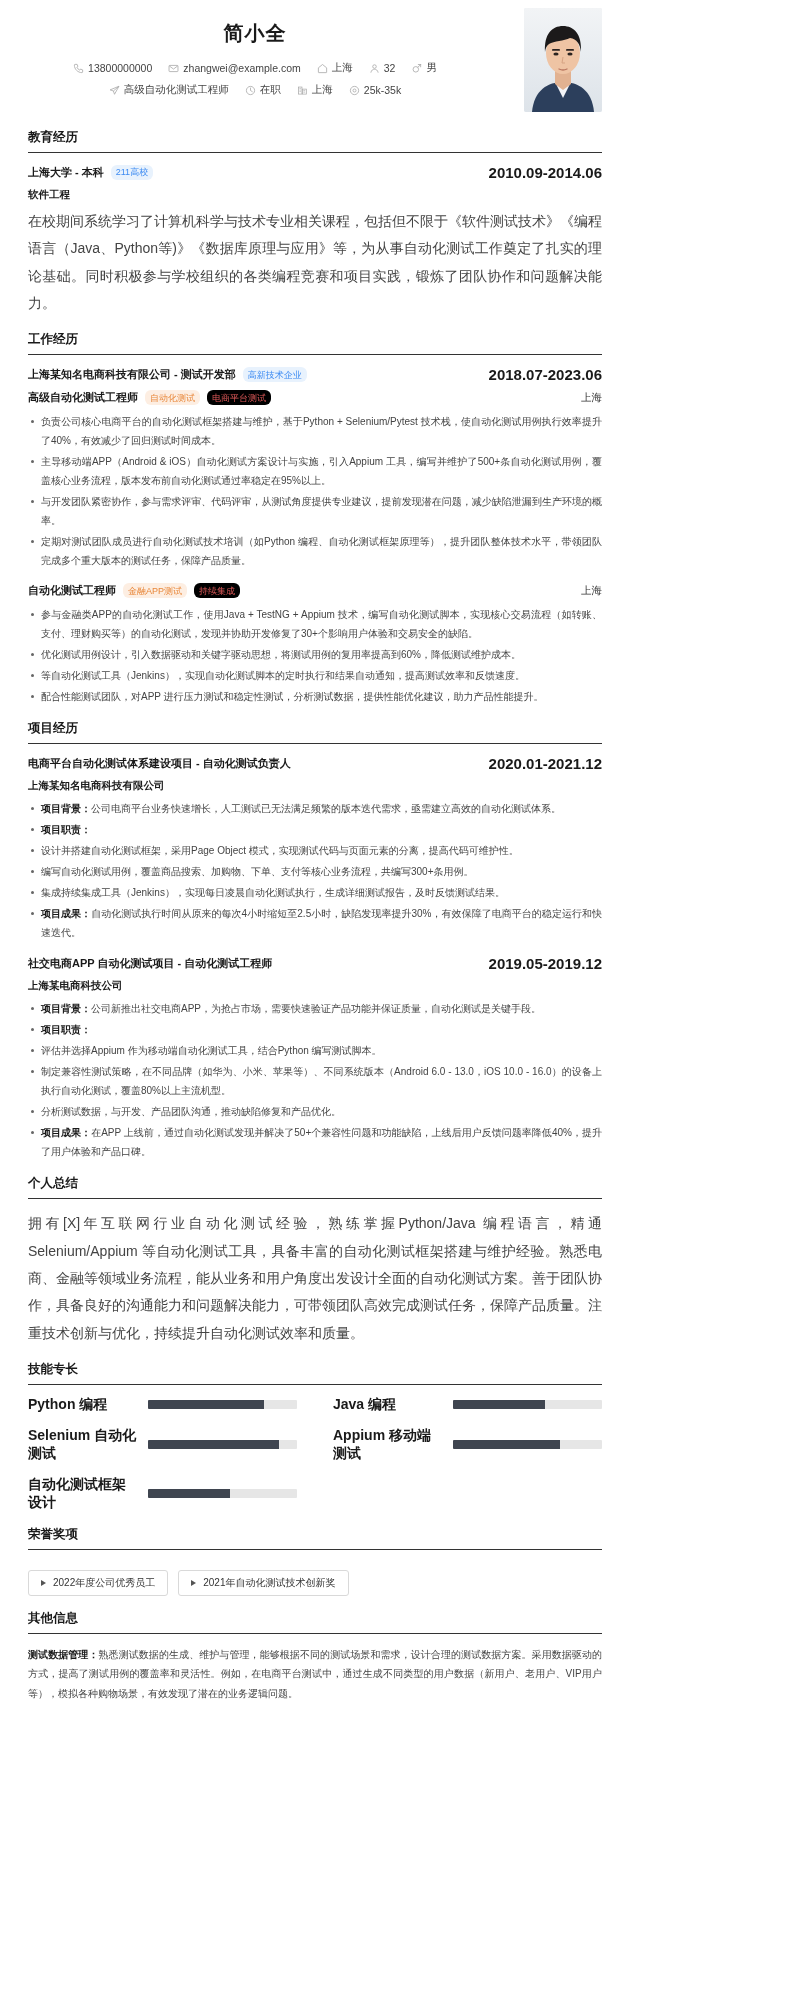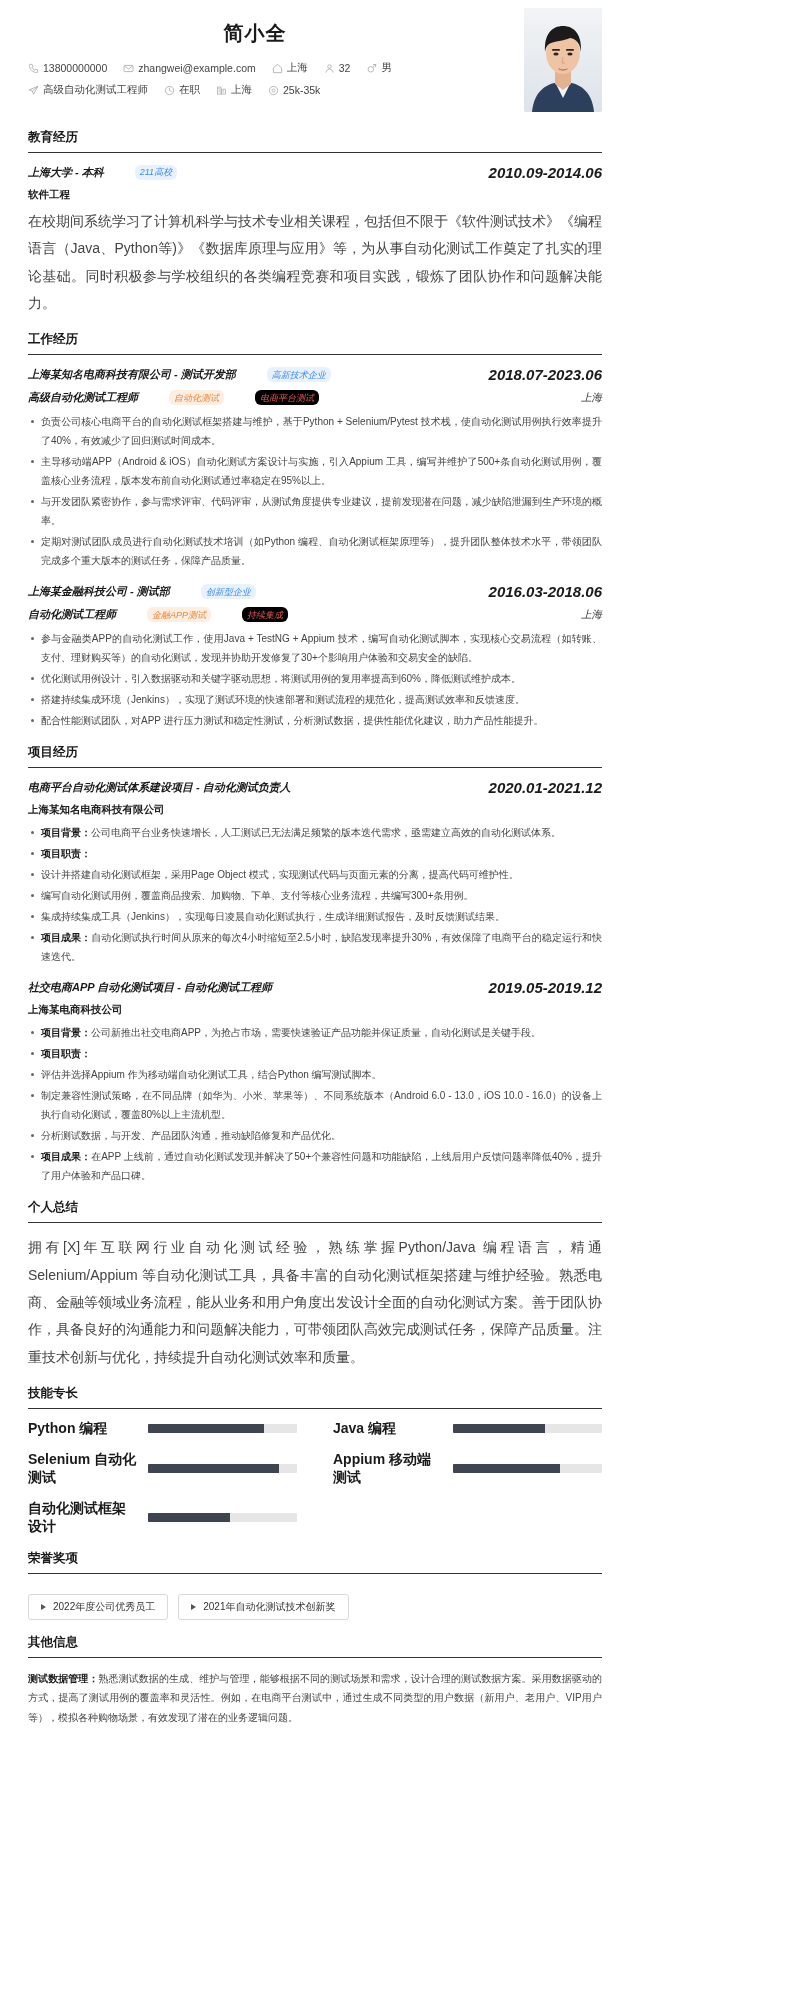--- a/index.html
+++ b/index.html
@@ -27,21 +27,21 @@
   .name {
     font-size: 20px;
     font-weight: bold;
     color: #1a1a1a;
     letter-spacing: 1px;
     margin: 6px 0 14px 0;
   }
   .meta-row {
     display: flex;
     flex-wrap: wrap;
-    justify-content: flex-start;
+    justify-content: center;
     align-items: center;
     gap: 4px 16px;
     font-size: 10.5px;
     color: #444;
     margin-bottom: 8px;
   }
   .meta-item { display: inline-flex; align-items: center; gap: 4px; white-space: nowrap; }
   .mi-icon {
     display: inline-block;
     width: 11px; height: 11px;
@@ -70,35 +70,33 @@
     margin-bottom: 11px;
   }
 
   .entry { margin-bottom: 13px; }
   .entry-row {
     display: flex;
     justify-content: space-between;
     align-items: center;
     gap: 0;
     margin-bottom: 7px;
-    font-style: italic;
   }
   .entry-left { display: flex; align-items: center; gap: 7px; flex-wrap: wrap; }
   .e-title { font-size: 11px; font-weight: bold; color: #1a1a1a; }
   .e-date { font-size: 15px; font-weight: bold; color: #1a1a1a; white-space: nowrap; }
   .e-right-txt { font-size: 10.5px; color: #333; white-space: nowrap; }
 
   .tag {
     display: inline-block;
     font-size: 9px;
     padding: 1.5px 5px;
     border-radius: 6px;
     line-height: 1.35;
     white-space: nowrap;
-    margin-left: 24px;
   }
   .tag-blue  { background: #e8f2fd; color: #3d8bf2; }
   .tag-orange{ background: #fdeee2; color: #e8873a; }
   .tag-red   { background: #000000; color: #e05a5a; }
 
   .sub { font-size: 10.5px; color: #333; margin-bottom: 6px; }
   .sub-b { font-weight: bold; color: #1a1a1a; }
 
   .para {
     font-size: 14px;
@@ -348,37 +346,30 @@
           <ul class="bullets">
             <li>负责公司核心电商平台的自动化测试框架搭建与维护，基于Python + Selenium/Pytest 技术栈，使自动化测试用例执行效率提升了40%，有效减少了回归测试时间成本。</li>
             <li>主导移动端APP（Android &amp; iOS）自动化测试方案设计与实施，引入Appium 工具，编写并维护了500+条自动化测试用例，覆盖核心业务流程，版本发布前自动化测试通过率稳定在95%以上。</li>
             <li>与开发团队紧密协作，参与需求评审、代码评审，从测试角度提供专业建议，提前发现潜在问题，减少缺陷泄漏到生产环境的概率。</li>
             <li>定期对测试团队成员进行自动化测试技术培训（如Python 编程、自动化测试框架原理等），提升团队整体技术水平，带领团队完成多个重大版本的测试任务，保障产品质量。</li>
           </ul>
         </div>
         <div class="entry">
           <div class="entry-row">
             <div class="entry-left">
-              <span class="e-title">上海某金融科技公司 - 测试部</span>
-              <span class="tag tag-blue">创新型企业</span>
-            </div>
-            <span class="e-date">2016.03-2018.06</span>
-          </div>
-          <div class="entry-row">
-            <div class="entry-left">
               <span class="e-title">自动化测试工程师</span>
               <span class="tag tag-orange">金融APP测试</span>
               <span class="tag tag-red">持续集成</span>
             </div>
             <span class="e-right-txt">上海</span>
           </div>
           <ul class="bullets">
             <li>参与金融类APP的自动化测试工作，使用Java + TestNG + Appium 技术，编写自动化测试脚本，实现核心交易流程（如转账、支付、理财购买等）的自动化测试，发现并协助开发修复了30+个影响用户体验和交易安全的缺陷。</li>
             <li>优化测试用例设计，引入数据驱动和关键字驱动思想，将测试用例的复用率提高到60%，降低测试维护成本。</li>
-            <li>搭建持续集成环境（Jenkins），实现了测试环境的快速部署和测试流程的规范化，提高测试效率和反馈速度。</li>
+            <li>等自动化测试工具（Jenkins），实现自动化测试脚本的定时执行和结果自动通知，提高测试效率和反馈速度。</li>
             <li>配合性能测试团队，对APP 进行压力测试和稳定性测试，分析测试数据，提供性能优化建议，助力产品性能提升。</li>
           </ul>
         </div>
       </div>
   </div>
 
   <div class="section">
     <div class="sec-title">项目经历</div>
     <div id="proj-list">
         <div class="entry">

